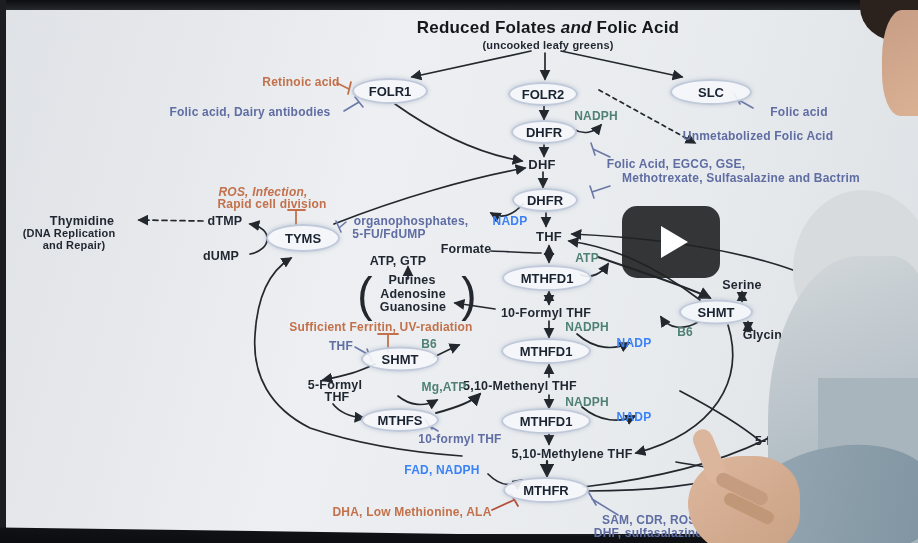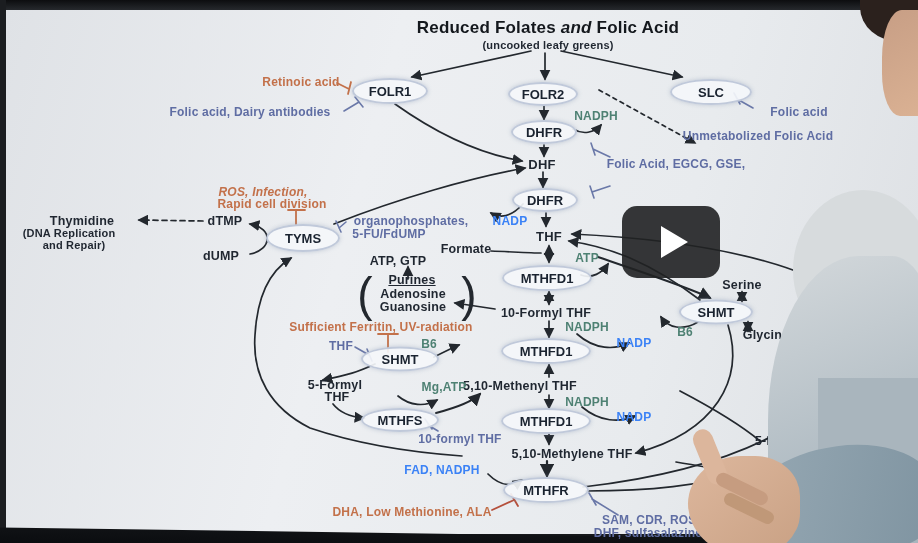--- a/index.html
+++ b/index.html
@@ -13,21 +13,21 @@
   svg.arrows{position:absolute;left:0;top:0;z-index:2;}
   .lb{position:absolute;z-index:3;transform:translate(-50%,-50%);white-space:nowrap;
       font-weight:700;font-size:12.5px;color:#1f2630;letter-spacing:.2px;}
   .t-blue{color:#5f6da3;font-size:12px;}
   .t-orange{color:#c3714a;font-size:12px;}
   .t-green{color:#4e8173;font-size:12px;}
   .t-gray{color:#3b82f6;font-size:12px;}
   .t-title{font-size:17px;color:#14181d;}
   .t-sub{font-size:11px;font-weight:600;}
   .t-it{font-style:italic;}
-  .t-ul{text-decoration:underline;}
+  .t-ul{}
   .paren{font-size:46px;font-weight:400;color:#23282e;transform:translate(-50%,-50%) scaleY(1.05);}
   .node{position:absolute;z-index:3;transform:translate(-50%,-50%);display:flex;align-items:center;justify-content:center;
         border:2px solid #c0c9da;border-radius:50%;background:rgba(244,246,250,.92);
         box-shadow:0 0 4px rgba(140,155,180,.45);font-weight:800;font-size:13px;color:#1a2330;padding:0 4px;}
   .play{position:absolute;left:622px;top:206px;width:98px;height:72px;border-radius:15px;
         background:rgba(32,33,34,.90);z-index:8;display:flex;align-items:center;justify-content:center;cursor:pointer;}
   .play-tri{width:0;height:0;border-left:27px solid #fff;border-top:16px solid transparent;border-bottom:16px solid transparent;margin-left:6px;}
   .person{position:absolute;z-index:6;}
   .hair{left:860px;top:-8px;width:58px;height:50px;background:#2b211d;border-radius:0 0 0 70%;}
   .face{left:882px;top:10px;width:36px;height:106px;background:linear-gradient(150deg,#c79e85,#dab193);border-radius:55% 0 0 50% / 45% 0 0 40%;}
@@ -177,20 +177,21 @@
   <div class="lb t-green" style="left:587px;top:402px;">NADPH</div>
   <div class="lb t-gray" style="left:634px;top:417px;">NADP</div>
   <div class="lb t-green" style="left:685px;top:332px;">B6</div>
   <div class="lb t-green" style="left:429px;top:344px;">B6</div>
   <div class="lb t-green" style="left:444px;top:387px;">Mg,ATP</div>
   <div class="lb t-gray" style="left:442px;top:470px;">FAD, NADPH</div>
 
   <div class="lb t-blue" style="left:250px;top:112px;">Folic acid, Dairy antibodies</div>
   <div class="lb t-blue" style="left:799px;top:112px;">Folic acid</div>
   <div class="lb t-blue" style="left:676px;top:164px;">Folic Acid, EGCG, GSE,</div>
+  <div class="lb t-blue" style="left:741px;top:178px;">Methotrexate, Sulfasalazine and Bactrim</div>
   <div class="lb t-blue" style="left:411px;top:221px;">organophosphates,</div>
   <div class="lb t-blue" style="left:389px;top:234px;">5-FU/FdUMP</div>
   <div class="lb t-blue" style="left:341px;top:346px;">THF</div>
   <div class="lb t-blue" style="left:460px;top:439px;">10-formyl THF</div>
   <div class="lb t-blue" style="left:651px;top:520px;">SAM, CDR, ROS,</div>
   <div class="lb t-blue" style="left:655px;top:533px;">DHF, sulfasalazine, ..</div>
 
   <div class="lb t-orange" style="left:301px;top:82px;">Retinoic acid</div>
   <div class="lb t-orange" style="left:263px;top:192px;font-style:italic;">ROS, Infection,</div>
   <div class="lb t-orange" style="left:272px;top:204px;">Rapid cell division</div>

